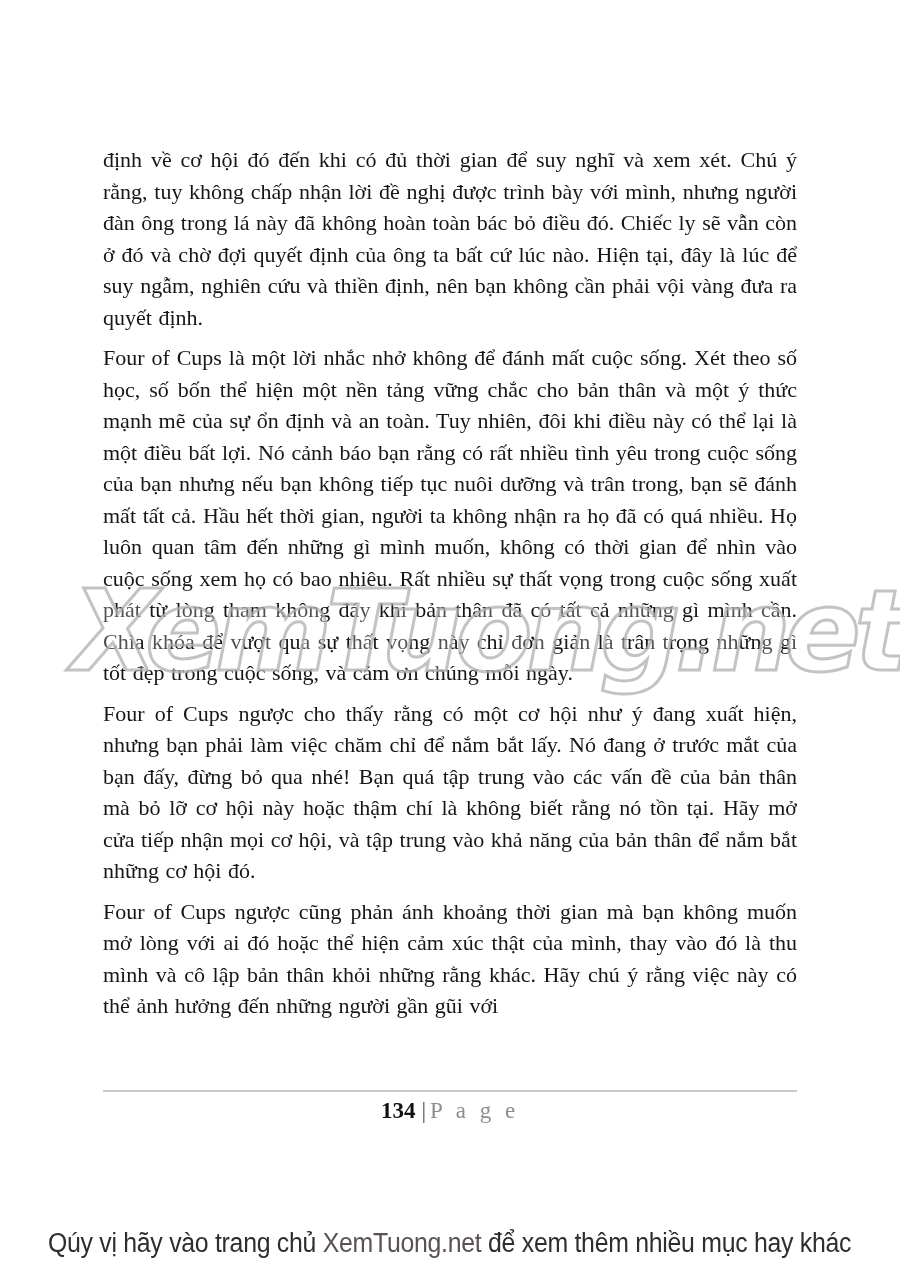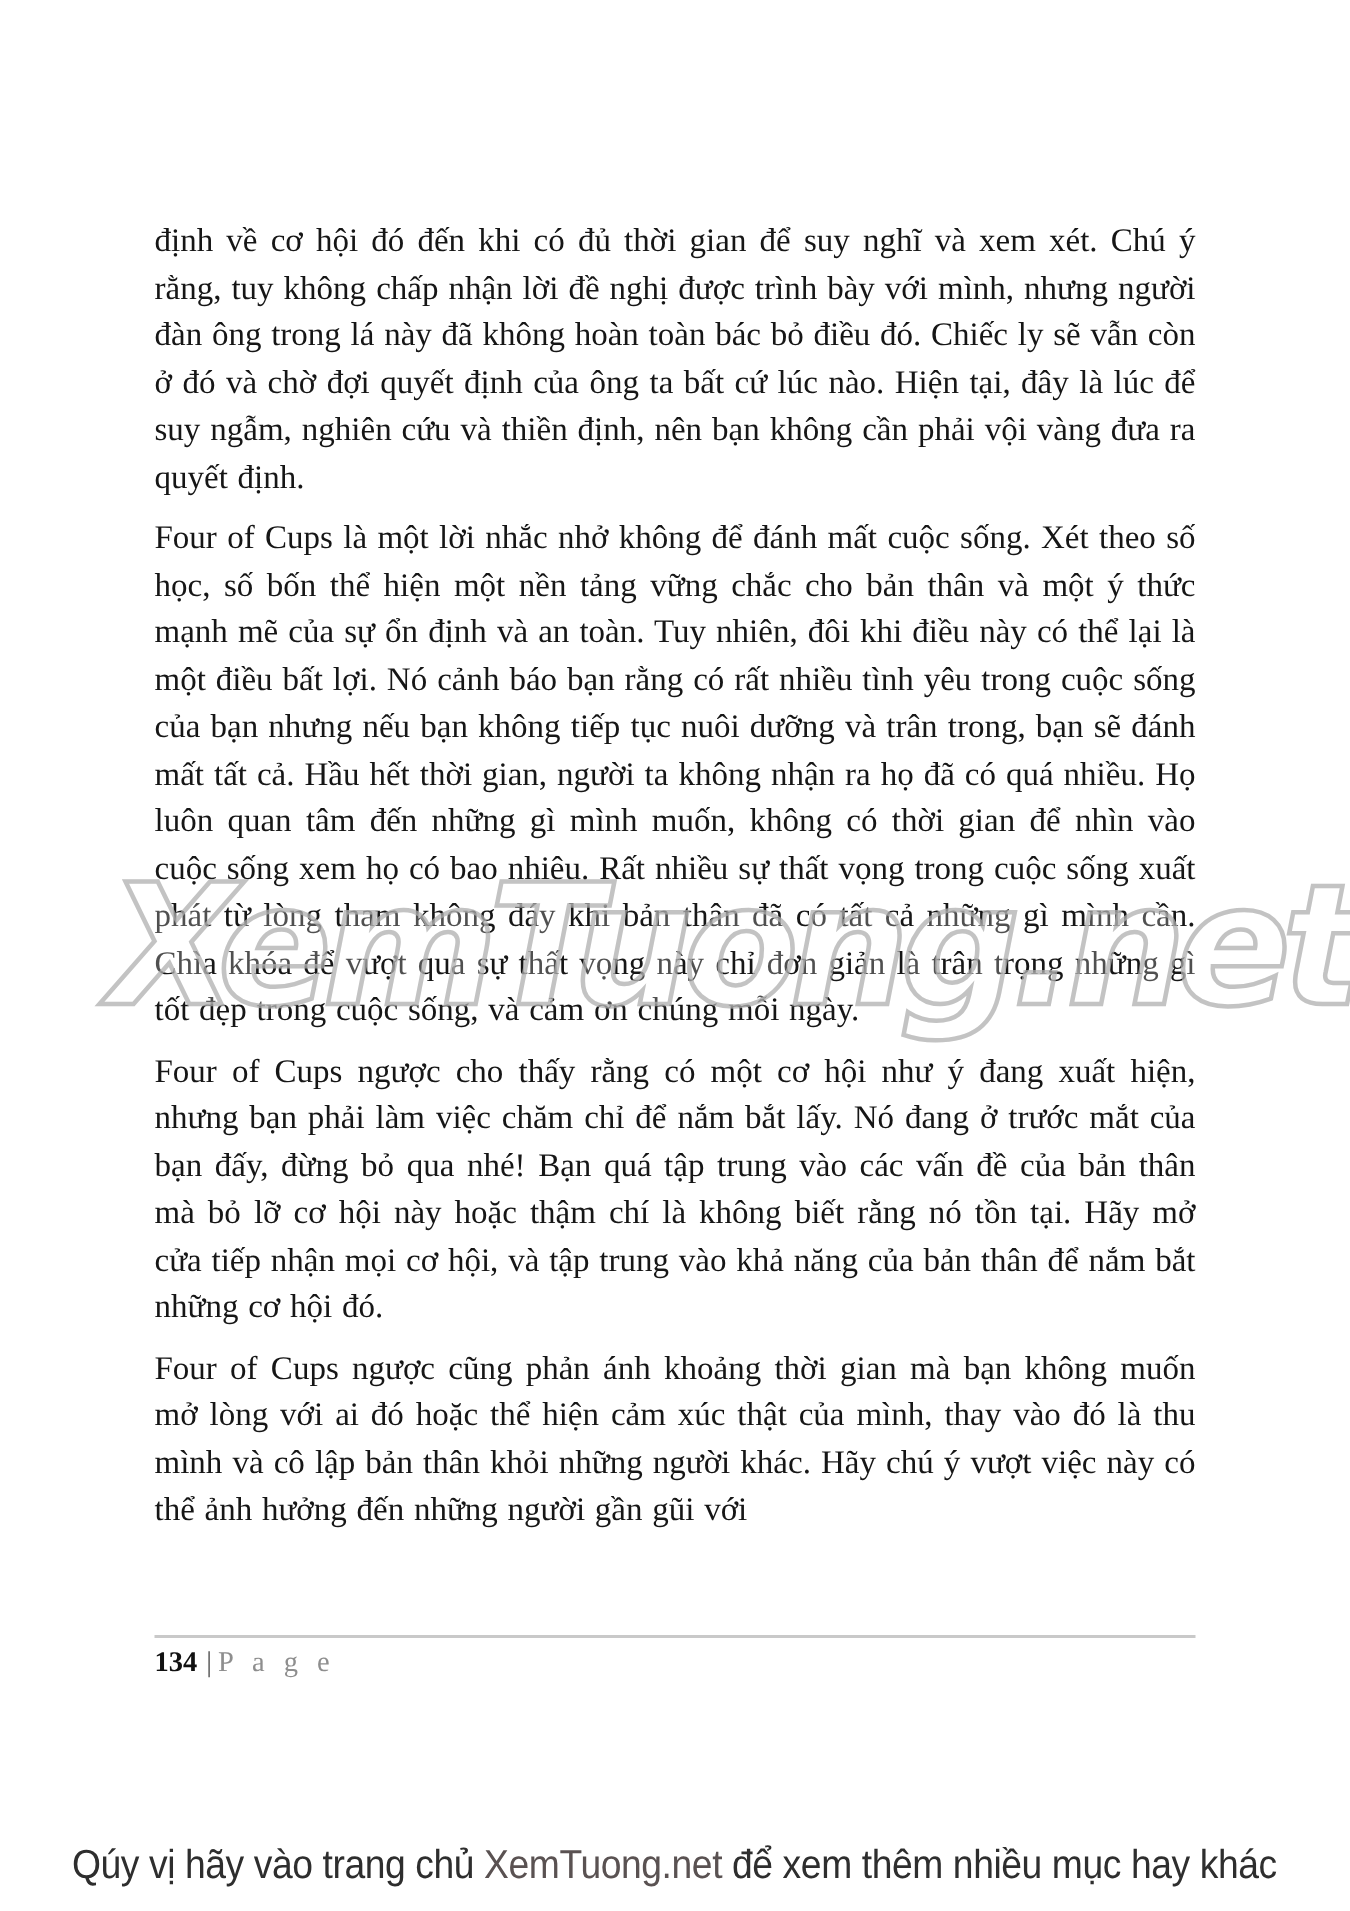--- a/index.html
+++ b/index.html
@@ -58,22 +58,23 @@
     left: 103px;
     right: 103px;
     top: 1090px;
   }
   .footer-rule {
     border: 0;
     border-top: 2px solid #c9c9c9;
     margin: 0 0 6px 0;
   }
   .footer-line {
-    font-size: 19px;
+    font-size: 23px;
     color: #909090;
+    text-align: center;
   }
   .footer-page-number {
     font-weight: bold;
     color: #111111;
   }
   .footer-separator {
     color: #555555;
     padding: 0 4px 0 6px;
   }
   .footer-page-label {
@@ -103,21 +104,21 @@
 </style>
 </head>
 <body>
 
 <div class="page">
 
   <div class="content">
     <p class="body-para">định về cơ hội đó đến khi có đủ thời gian để suy nghĩ và xem xét. Chú ý rằng, tuy không chấp nhận lời đề nghị được trình bày với mình, nhưng người đàn ông trong lá này đã không hoàn toàn bác bỏ điều đó. Chiếc ly sẽ vẫn còn ở đó và chờ đợi quyết định của ông ta bất cứ lúc nào. Hiện tại, đây là lúc để suy ngẫm, nghiên cứu và thiền định, nên bạn không cần phải vội vàng đưa ra quyết định.</p>
     <p class="body-para">Four of Cups là một lời nhắc nhở không để đánh mất cuộc sống. Xét theo số học, số bốn thể hiện một nền tảng vững chắc cho bản thân và một ý thức mạnh mẽ của sự ổn định và an toàn. Tuy nhiên, đôi khi điều này có thể lại là một điều bất lợi. Nó cảnh báo bạn rằng có rất nhiều tình yêu trong cuộc sống của bạn nhưng nếu bạn không tiếp tục nuôi dưỡng và trân trong, bạn sẽ đánh mất tất cả. Hầu hết thời gian, người ta không nhận ra họ đã có quá nhiều. Họ luôn quan tâm đến những gì mình muốn, không có thời gian để nhìn vào cuộc sống xem họ có bao nhiêu. Rất nhiều sự thất vọng trong cuộc sống xuất phát từ lòng tham không đáy khi bản thân đã có tất cả những gì mình cần. Chìa khóa để vượt qua sự thất vọng này chỉ đơn giản là trân trọng những gì tốt đẹp trong cuộc sống, và cảm ơn chúng mỗi ngày.</p>
     <p class="body-para">Four of Cups ngược cho thấy rằng có một cơ hội như ý đang xuất hiện, nhưng bạn phải làm việc chăm chỉ để nắm bắt lấy. Nó đang ở trước mắt của bạn đấy, đừng bỏ qua nhé! Bạn quá tập trung vào các vấn đề của bản thân mà bỏ lỡ cơ hội này hoặc thậm chí là không biết rằng nó tồn tại. Hãy mở cửa tiếp nhận mọi cơ hội, và tập trung vào khả năng của bản thân để nắm bắt những cơ hội đó.</p>
-    <p class="body-para">Four of Cups ngược cũng phản ánh khoảng thời gian mà bạn không muốn mở lòng với ai đó hoặc thể hiện cảm xúc thật của mình, thay vào đó là thu mình và cô lập bản thân khỏi những người khác. Hãy chú ý vượt việc này có thể ảnh hưởng đến những người gần gũi với</p>
+    <p class="body-para">Four of Cups ngược cũng phản ánh khoảng thời gian mà bạn không muốn mở lòng với ai đó hoặc thể hiện cảm xúc thật của mình, thay vào đó là thu mình và cô lập bản thân khỏi những rằng khác. Hãy chú ý rằng việc này có thể ảnh hưởng đến những người gần gũi với</p>
   </div>
 
   <div class="watermark">XemTuong.net</div>
 
   <div class="page-footer">
     <hr class="footer-rule">
     <div class="footer-line">
       <span class="footer-page-number">134</span><span class="footer-separator">|</span><span class="footer-page-label">P a g e</span>
     </div>
   </div>

